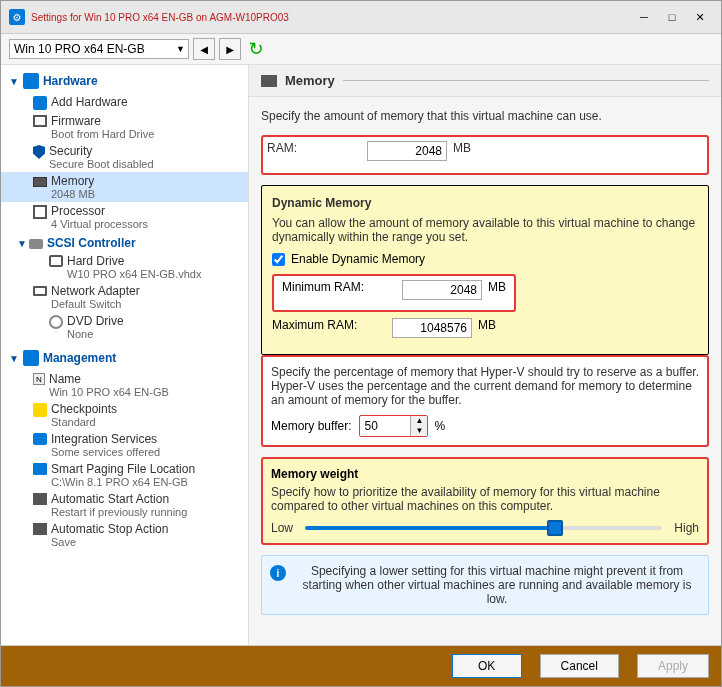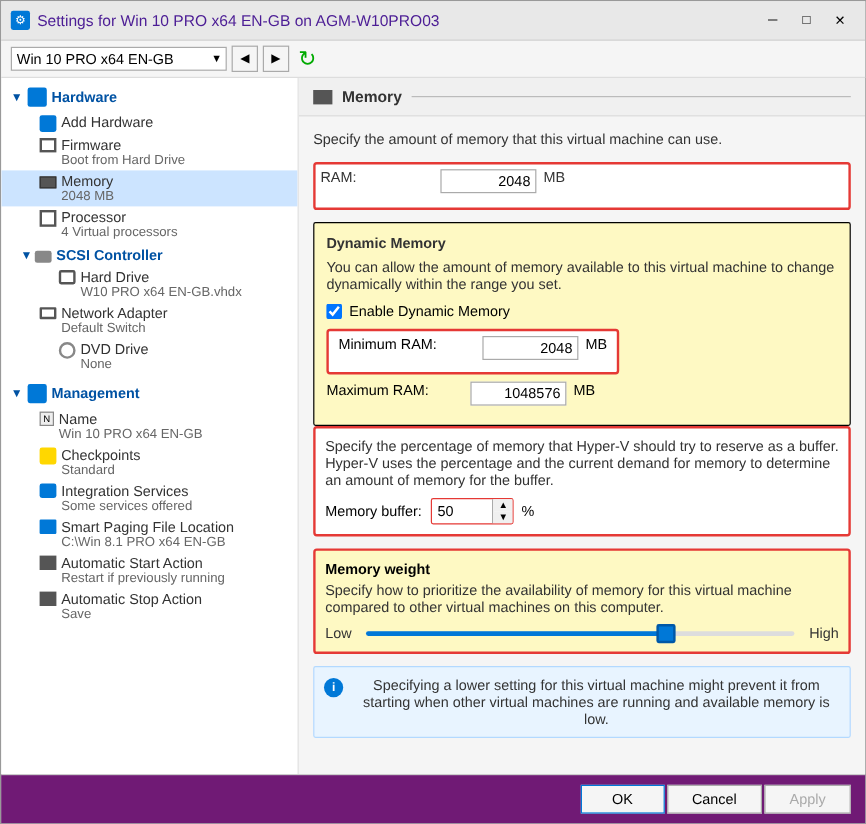--- a/index.html
+++ b/index.html
@@ -4,21 +4,21 @@
   <style>
     * { box-sizing: border-box; margin: 0; padding: 0; font-family: 'Segoe UI', Tahoma, sans-serif; font-size: 12px; }
     body { background: #f0f0f0; width: 722px; height: 687px; overflow: hidden; }
 
     .window { width: 722px; height: 687px; background: #f0f0f0; border: 1px solid #999; display: flex; flex-direction: column; }
 
     .title-bar { background: #e8e8e8; padding: 6px 8px; display: flex; align-items: center; justify-content: space-between; border-bottom: 1px solid #ccc; min-height: 32px; }
     .title-bar-left { display: flex; align-items: center; gap: 6px; }
     .title-bar-icon { width: 16px; height: 16px; background: #0078d7; border-radius: 2px; display: flex; align-items: center; justify-content: center; }
     .title-bar-icon::after { content: '⚙'; color: white; font-size: 10px; }
-    .title-bar-text { font-size: 13px; color: #4c1d95; }
+    .title-bar-text { font-size: 10px; color: #b91c1c; }
     .title-bar-controls { display: flex; gap: 2px; }
     .title-btn { width: 26px; height: 20px; border: none; background: transparent; cursor: pointer; font-size: 11px; display: flex; align-items: center; justify-content: center; }
 
     .toolbar { background: #f5f5f5; padding: 4px 8px; display: flex; align-items: center; gap: 4px; border-bottom: 1px solid #ddd; }
     .vm-select { padding: 2px 20px 2px 4px; border: 1px solid #aaa; background: white; font-size: 12px; width: 180px; appearance: none; -webkit-appearance: none; cursor: pointer; }
     .nav-btn { width: 22px; height: 22px; border: 1px solid #aaa; background: #f5f5f5; cursor: pointer; display: flex; align-items: center; justify-content: center; font-size: 10px; }
     .apply-btn { width: 22px; height: 22px; border: none; background: transparent; cursor: pointer; display: flex; align-items: center; justify-content: center; }
 
     .main-content { display: flex; flex: 1; overflow: hidden; }
 
@@ -91,21 +91,21 @@
     .slider-label { font-size: 12px; color: #333; }
     .slider-track { flex: 1; height: 4px; background: #ddd; border-radius: 2px; position: relative; margin: 0 4px; }
     .slider-fill { position: absolute; left: 0; top: 0; height: 4px; background: #0078d7; border-radius: 2px; width: 70%; }
     .slider-thumb { position: absolute; top: -6px; left: calc(70% - 8px); width: 16px; height: 16px; background: #0078d7; border: 2px solid #0058a7; border-radius: 2px; cursor: pointer; }
 
     .info-box { display: flex; align-items: flex-start; padding: 8px; background: #e8f4ff; border: 1px solid #b3d9ff; border-radius: 2px; margin-bottom: 10px; }
     .info-icon { width: 16px; height: 16px; background: #0078d7; border-radius: 50%; color: white; font-size: 10px; font-weight: bold; display: flex; align-items: center; justify-content: center; margin-right: 8px; flex-shrink: 0; margin-top: 1px; }
     .info-text { font-size: 12px; color: #333; text-align: center; }
 
     
-    .bottom-bar { background: #701a75; border-top: 1px solid #ccc; padding: 8px 12px; display: flex; justify-content: flex-end; gap: 2px; }
+    .bottom-bar { background: #a16207; border-top: 1px solid #ccc; padding: 8px 12px; display: flex; justify-content: flex-end; gap: 18px; }
     .bottom-btn { padding: 4px 20px; border: 1px solid #aaa; background: #f5f5f5; cursor: pointer; font-size: 12px; min-width: 70px; }
     .bottom-btn.primary { border: 1px solid #0078d7; background: #f5f5f5; }
     .bottom-btn.disabled { color: #aaa; cursor: default; }
 
     .select-wrapper { position: relative; display: inline-block; }
     .select-arrow { position: absolute; right: 4px; top: 50%; transform: translateY(-50%); pointer-events: none; font-size: 9px; }
   </style>
 </head>
 <body>
 
@@ -153,20 +153,27 @@
       </div>
 
       <div class="tree-item indent1">
         <span class="item-icon" style="display:inline-block;width:14px;height:12px;border:2px solid #555;"></span>
         <div class="item-content">
           <span class="item-name">Firmware</span>
           <span class="item-desc">Boot from Hard Drive</span>
         </div>
       </div>
 
+      <div class="tree-item indent1">
+        <span class="item-icon" style="display:inline-block;width:12px;height:14px;background:#0052a3;clip-path:polygon(50% 0%,100% 15%,100% 60%,50% 100%,0% 60%,0% 15%);"></span>
+        <div class="item-content">
+          <span class="item-name">Security</span>
+          <span class="item-desc">Secure Boot disabled</span>
+        </div>
+      </div>
 
       <div class="tree-item indent1 active">
         <span class="item-icon" style="display:inline-block;width:14px;height:10px;background:#555;border:1px solid #333;margin-top:3px;"></span>
         <div class="item-content">
           <span class="item-name">Memory</span>
           <span class="item-desc">2048 MB</span>
         </div>
       </div>
 
       <div class="tree-item indent1">

